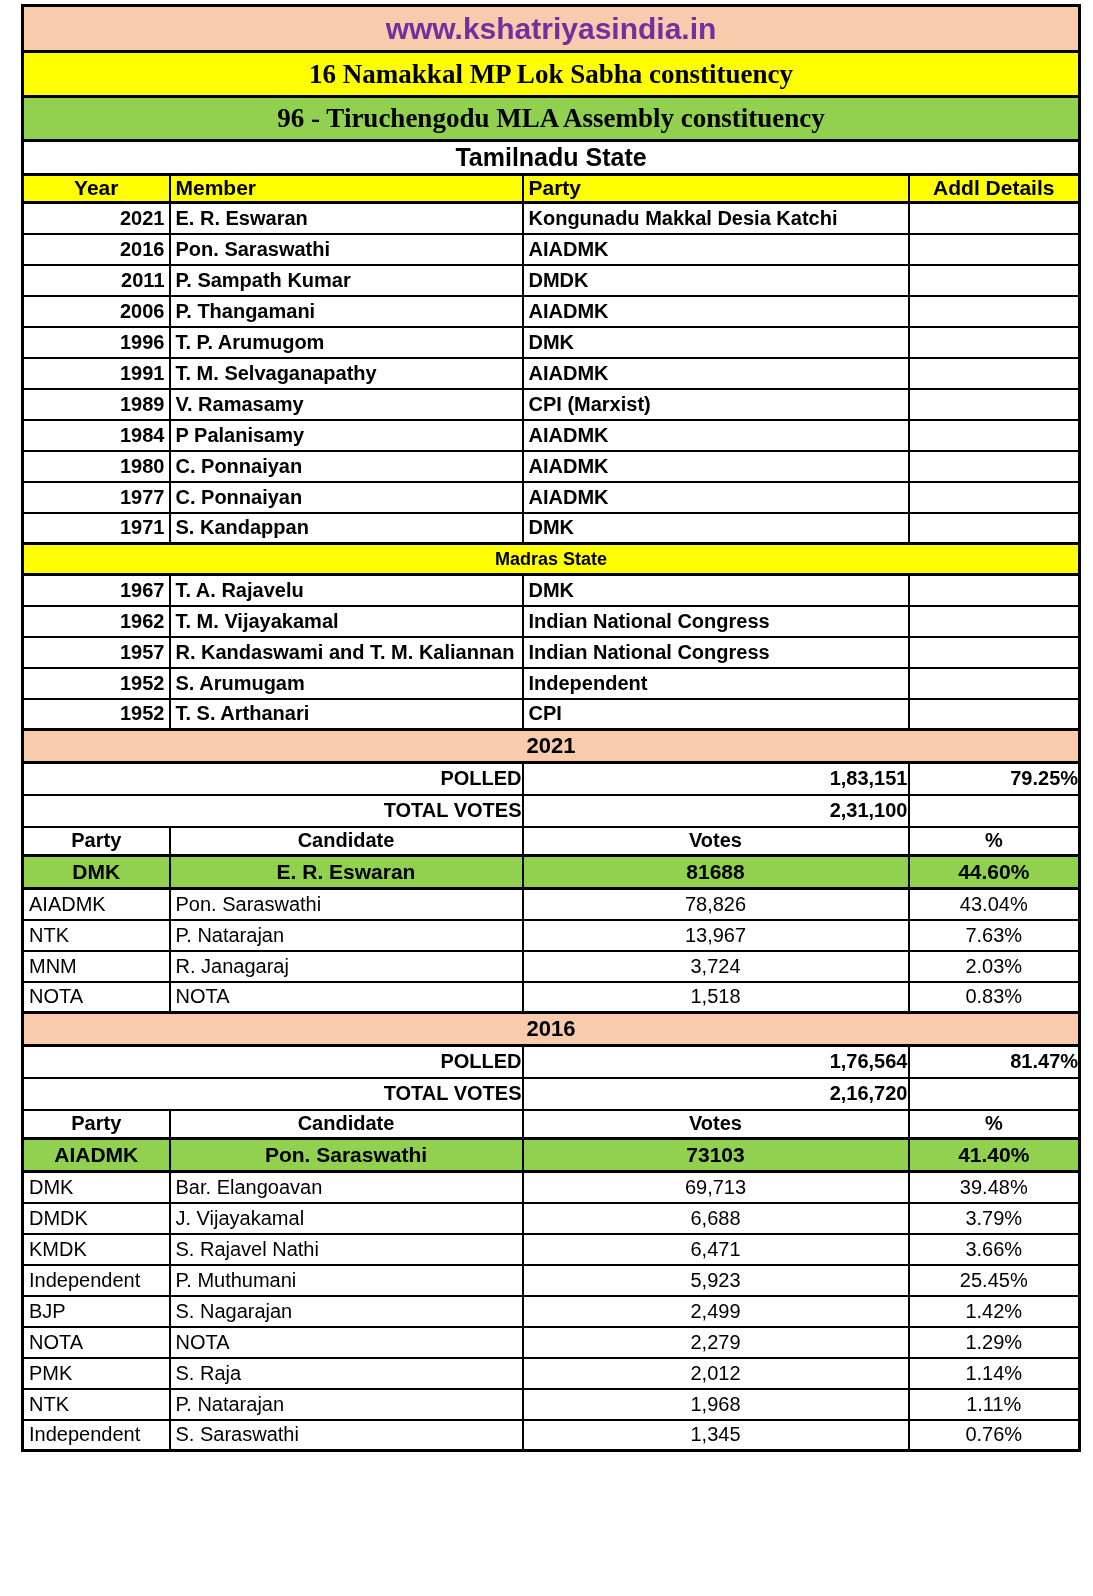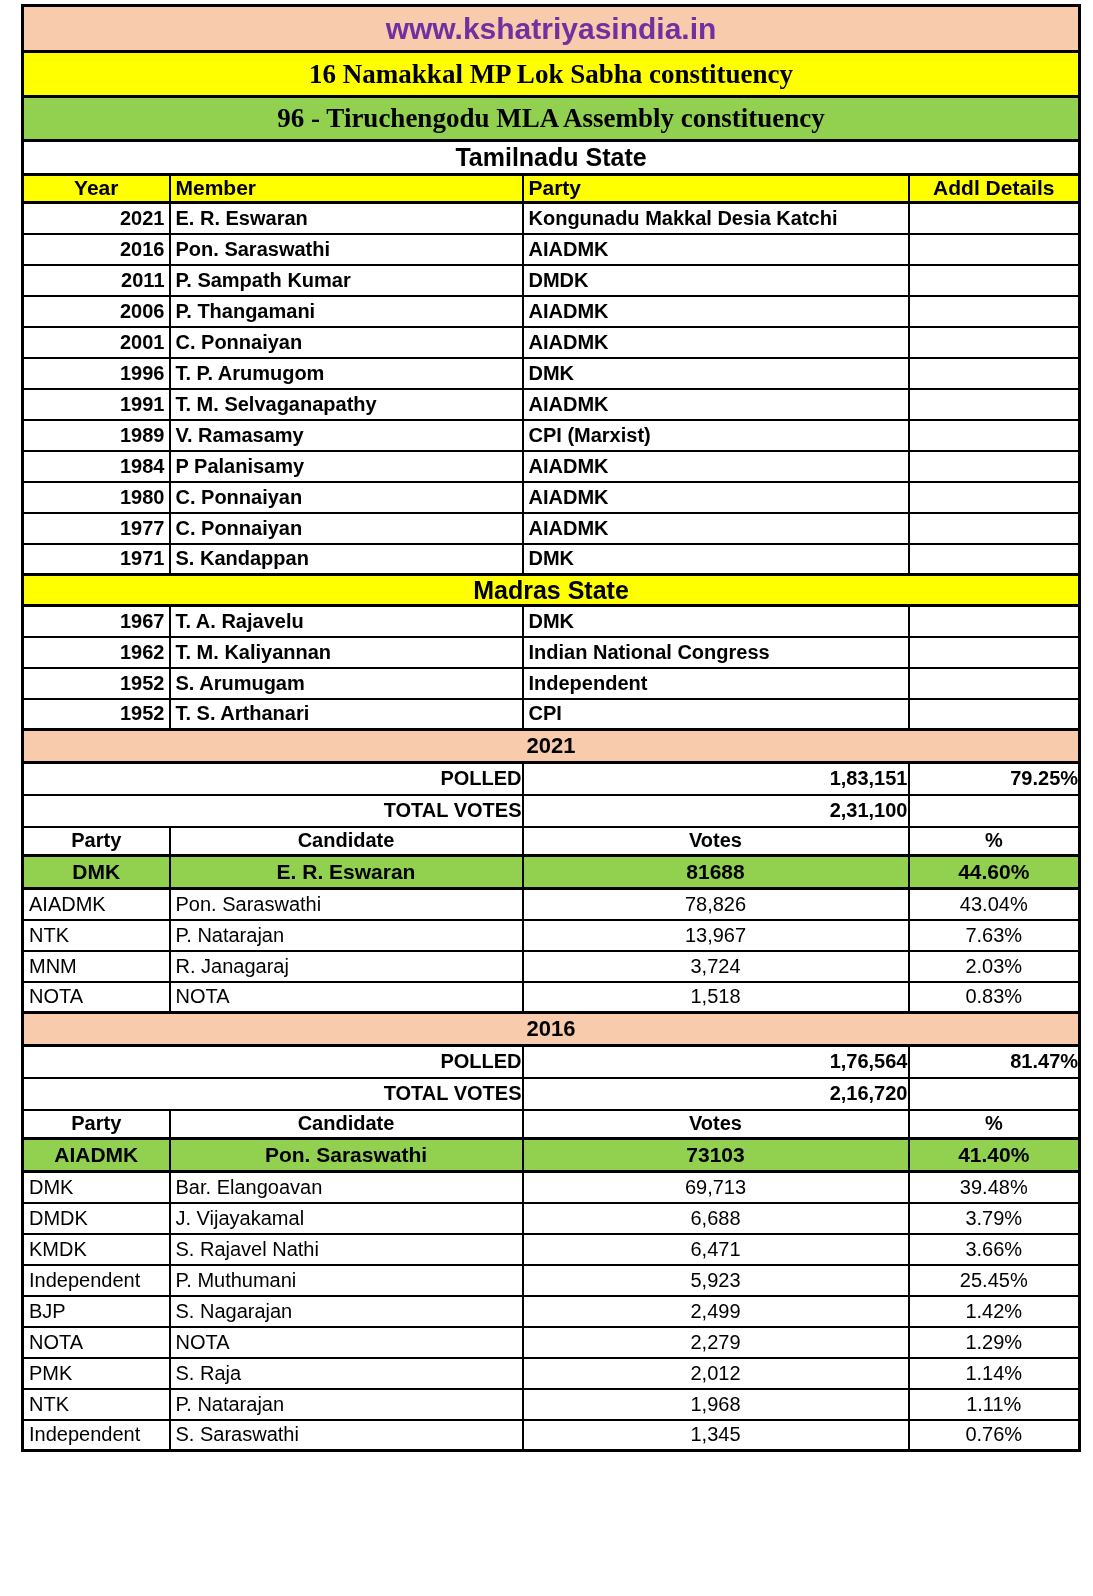--- a/index.html
+++ b/index.html
@@ -43,21 +43,21 @@
     font-family: "Liberation Serif", serif; font-weight: bold; font-size: 27px;
     border-bottom: 3px solid #000;
     margin-top: 24px;
   }
   .band-state td {
     height: 34px; background: #fff; text-align: center;
     font-weight: bold; font-size: 25px; border-bottom: 3px solid #000;
   }
   .band-state2 td {
     height: 31px; background: #FFFF00; text-align: center;
-    font-weight: bold; font-size: 25px;
+    font-weight: bold; font-size: 18px;
     border-top: 3px solid #000; border-bottom: 3px solid #000;
   }
   .band-year td {
     height: 33px; background: #F8CBAD; text-align: center;
     font-weight: bold; font-size: 22px;
     border-top: 3px solid #000; border-bottom: 3px solid #000;
   }
   
   .hist-hdr td {
     height: 28px; background: #FFFF00; font-weight: bold; font-size: 21px;
@@ -130,26 +130,20 @@
         <td></td>
       </tr>
 
       <tr class="hist-row">
         <td class="cell-right">2006</td>
         <td class="cell-left">P. Thangamani</td>
         <td class="cell-left">AIADMK</td>
         <td></td>
       </tr>
 
-      <tr class="hist-row">
-        <td class="cell-right">2001</td>
-        <td class="cell-left">C. Ponnaiyan</td>
-        <td class="cell-left">AIADMK</td>
-        <td></td>
-      </tr>
 
       <tr class="hist-row">
         <td class="cell-right">1996</td>
         <td class="cell-left">T. P. Arumugom</td>
         <td class="cell-left">DMK</td>
         <td></td>
       </tr>
 
       <tr class="hist-row">
         <td class="cell-right">1991</td>
@@ -199,25 +193,31 @@
 
       <tr class="hist-row">
         <td class="cell-right">1967</td>
         <td class="cell-left">T. A. Rajavelu</td>
         <td class="cell-left">DMK</td>
         <td></td>
       </tr>
 
       <tr class="hist-row">
         <td class="cell-right">1962</td>
-        <td class="cell-left">T. M. Kaliyannan</td>
+        <td class="cell-left">T. M. Vijayakamal</td>
         <td class="cell-left">Indian National Congress</td>
         <td></td>
       </tr>
 
+      <tr class="hist-row">
+        <td class="cell-right">1957</td>
+        <td class="cell-left">R. Kandaswami and T. M. Kaliannan</td>
+        <td class="cell-left">Indian National Congress</td>
+        <td></td>
+      </tr>
 
       <tr class="hist-row">
         <td class="cell-right">1952</td>
         <td class="cell-left">S. Arumugam</td>
         <td class="cell-left">Independent</td>
         <td></td>
       </tr>
 
       <tr class="hist-row">
         <td class="cell-right">1952</td>

